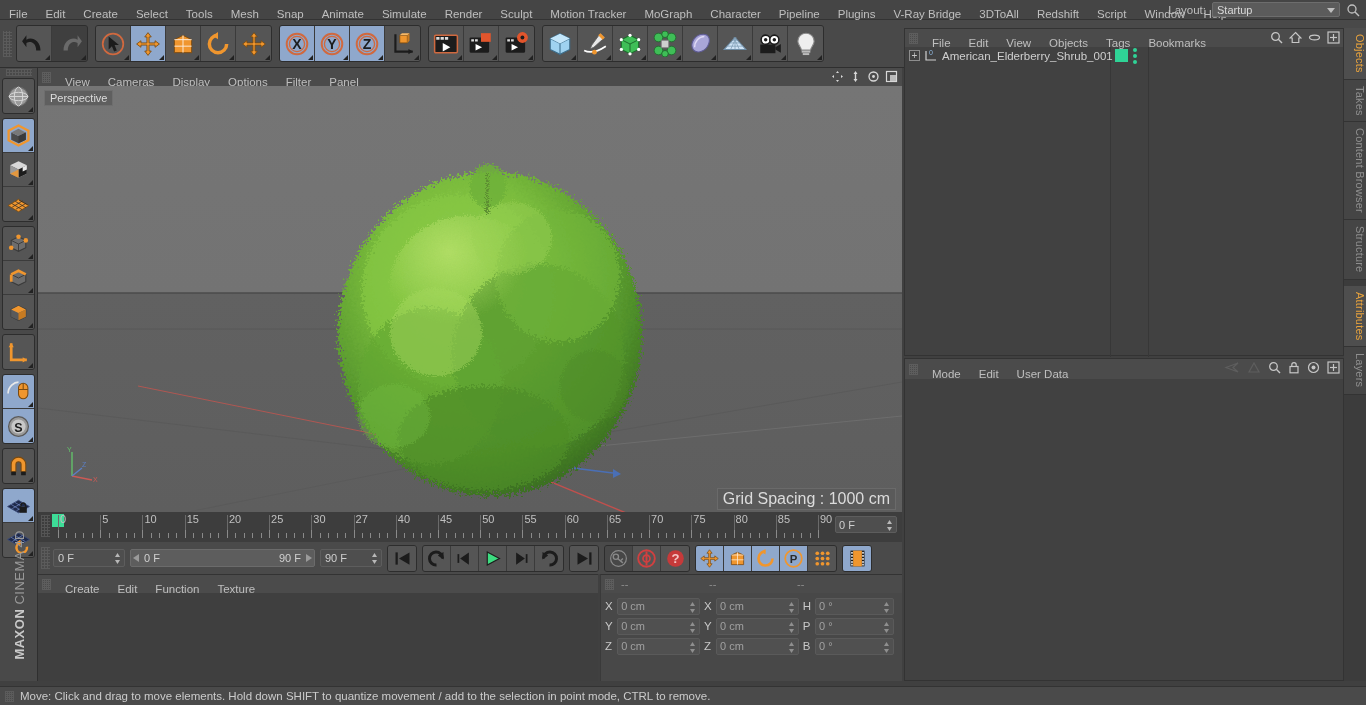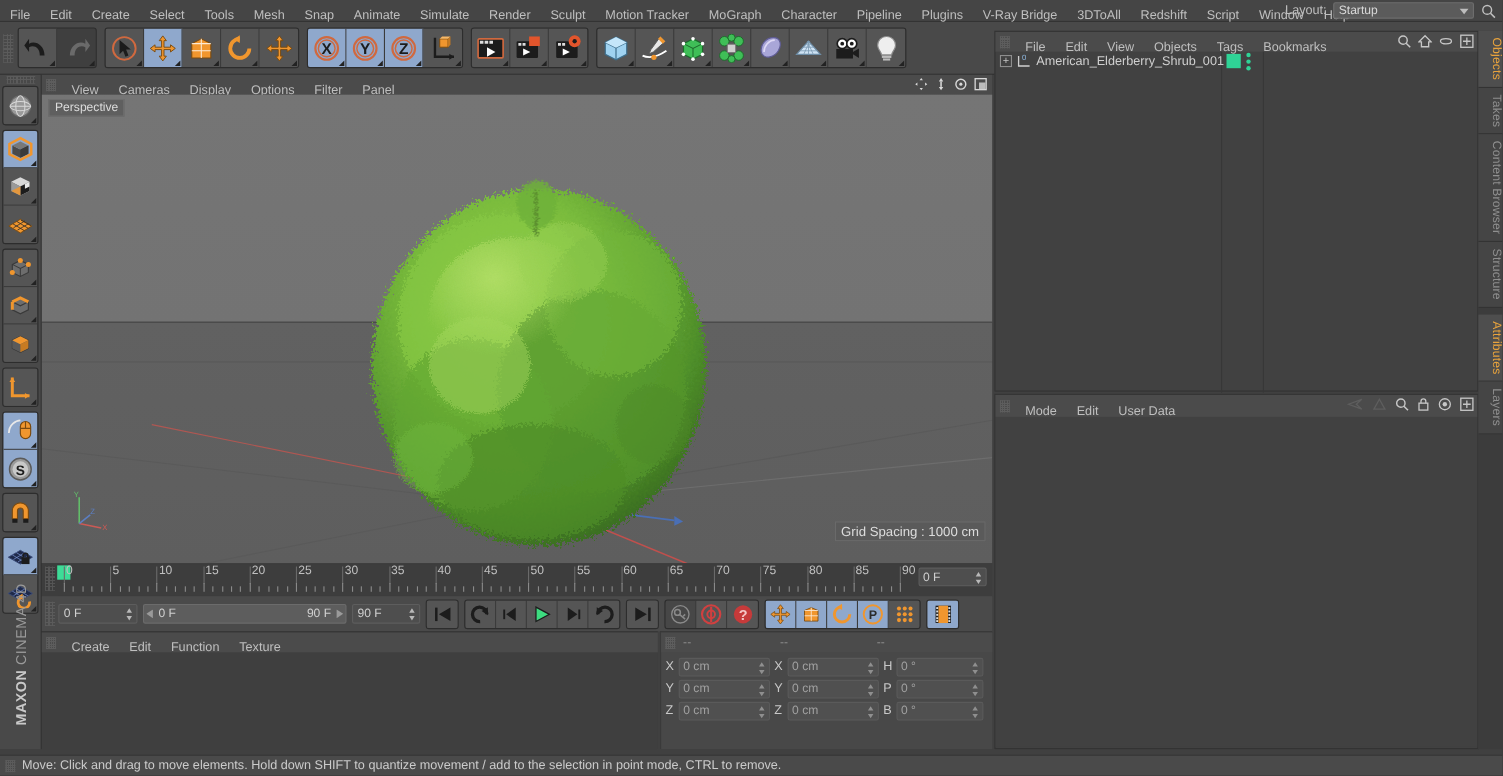--- a/index.html
+++ b/index.html
@@ -99,22 +99,22 @@
   .vp-head { height:18px; background:#4b4b4b; display:flex; align-items:center; padding-left:4px; position:relative; }
   .vp-head .menu-item { padding:0 9px; font-size:11.5px; }
   .vp-head-icons { position:absolute; right:4px; top:2px; display:flex; gap:5px; align-items:center; }
   .vp-body { position:relative; width:864px; height:426px; overflow:hidden;
     background:linear-gradient(180deg,#757575 0%,#737373 48.5%,#616161 48.6%,#5e5e5e 100%); }
   .vp-label {
     position:absolute; left:6px; top:4px; background:#5f5f5f; color:#dcdcdc;
     font-size:11px; padding:1px 5px; border:1px solid #6e6e6e;
   }
   .grid-spacing {
-    position:absolute; right:6px; bottom:20px; background:#5a5a5a; color:#dcdcdc;
-    font-size:12px; padding:1px 5px; border:1px solid #6a6a6a;
+    position:absolute; right:6px; bottom:2px; background:#5a5a5a; color:#dcdcdc;
+    font-size:16px; padding:1px 5px; border:1px solid #6a6a6a;
   }
   .axis-gizmo { position:absolute; left:28px; bottom:30px; width:40px; height:40px; }
 
   
   .timeline { position:absolute; left:38px; top:512px; width:864px; height:30px; background:#3d3d3d; display:flex; align-items:flex-start; }
   .tl-grip { width:9px;height:22px;margin:3px 2px 0 3px;
     background-image:repeating-linear-gradient(0deg,#6d6d6d 0 1px,transparent 1px 3px),
                      repeating-linear-gradient(90deg,#6d6d6d 0 1px,transparent 1px 3px); opacity:.5;}
   .tl-ruler { position:relative; width:768px; height:28px; margin-top:1px; background:#3d3d3d; }
   .tl-ruler .tick { position:absolute; bottom:3px; width:1px; background:#8a8a8a; }
@@ -738,21 +738,21 @@
         <div class="lbl" style="left: 92.4444px;">10</div>
         <div class="majorline" style="left: 90.4444px;"></div>
         <div class="lbl" style="left: 134.667px;">15</div>
         <div class="majorline" style="left: 132.667px;"></div>
         <div class="lbl" style="left: 176.889px;">20</div>
         <div class="majorline" style="left: 174.889px;"></div>
         <div class="lbl" style="left: 219.111px;">25</div>
         <div class="majorline" style="left: 217.111px;"></div>
         <div class="lbl" style="left: 261.333px;">30</div>
         <div class="majorline" style="left: 259.333px;"></div>
-        <div class="lbl" style="left: 303.556px;">35</div>
+        <div class="lbl" style="left: 303.556px;">27</div>
         <div class="majorline" style="left: 301.556px;"></div>
         <div class="lbl" style="left: 345.778px;">40</div>
         <div class="majorline" style="left: 343.778px;"></div>
         <div class="lbl" style="left: 388px;">45</div>
         <div class="majorline" style="left: 386px;"></div>
         <div class="lbl" style="left: 430.222px;">50</div>
         <div class="majorline" style="left: 428.222px;"></div>
         <div class="lbl" style="left: 472.444px;">55</div>
         <div class="majorline" style="left: 470.444px;"></div>
         <div class="lbl" style="left: 514.667px;">60</div>

